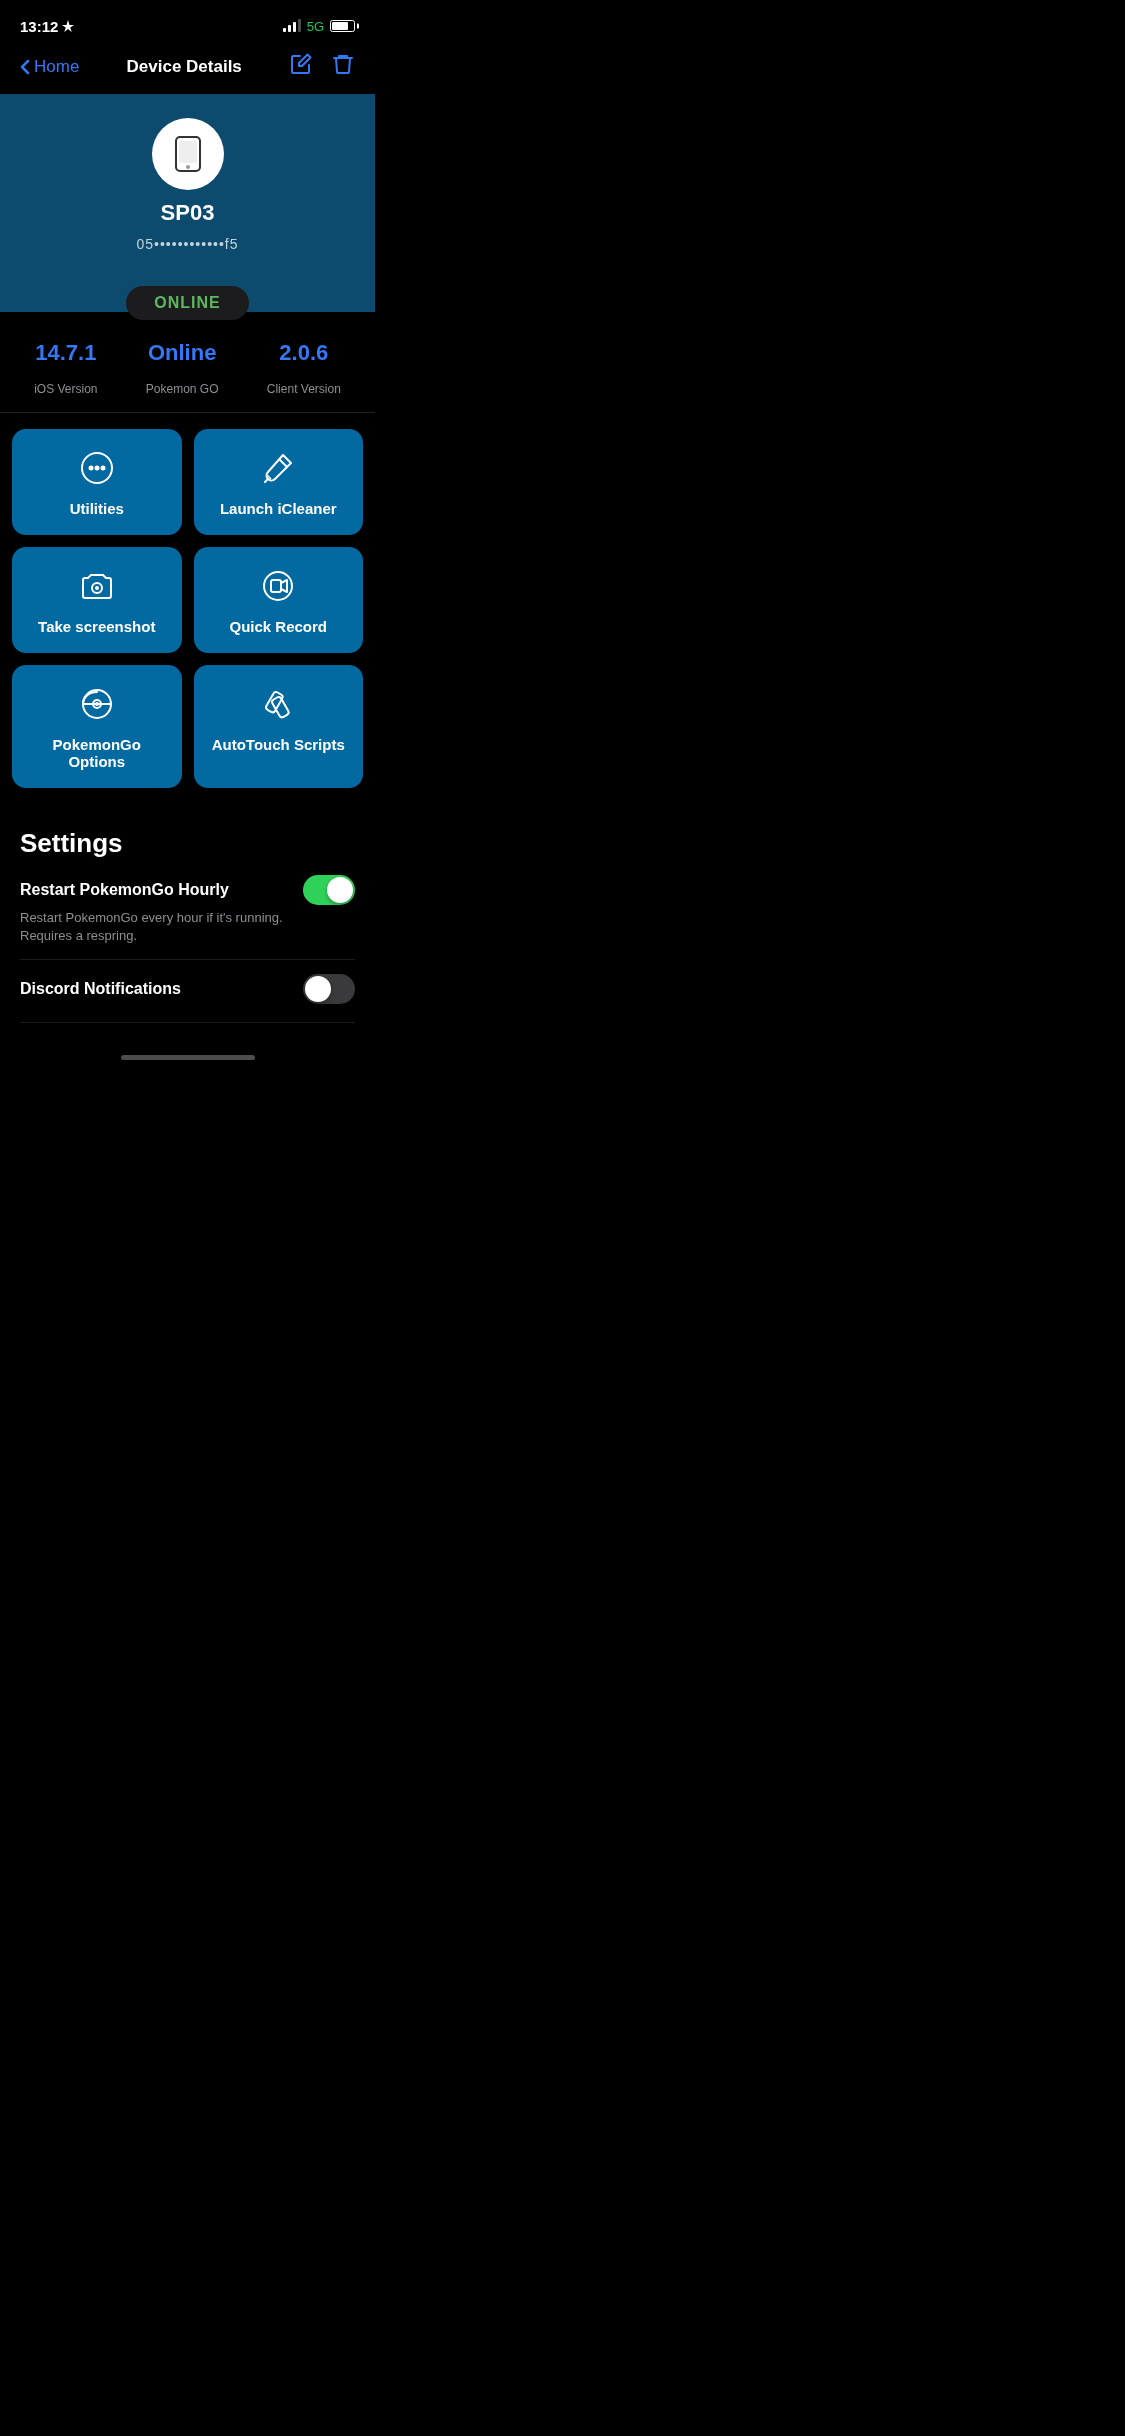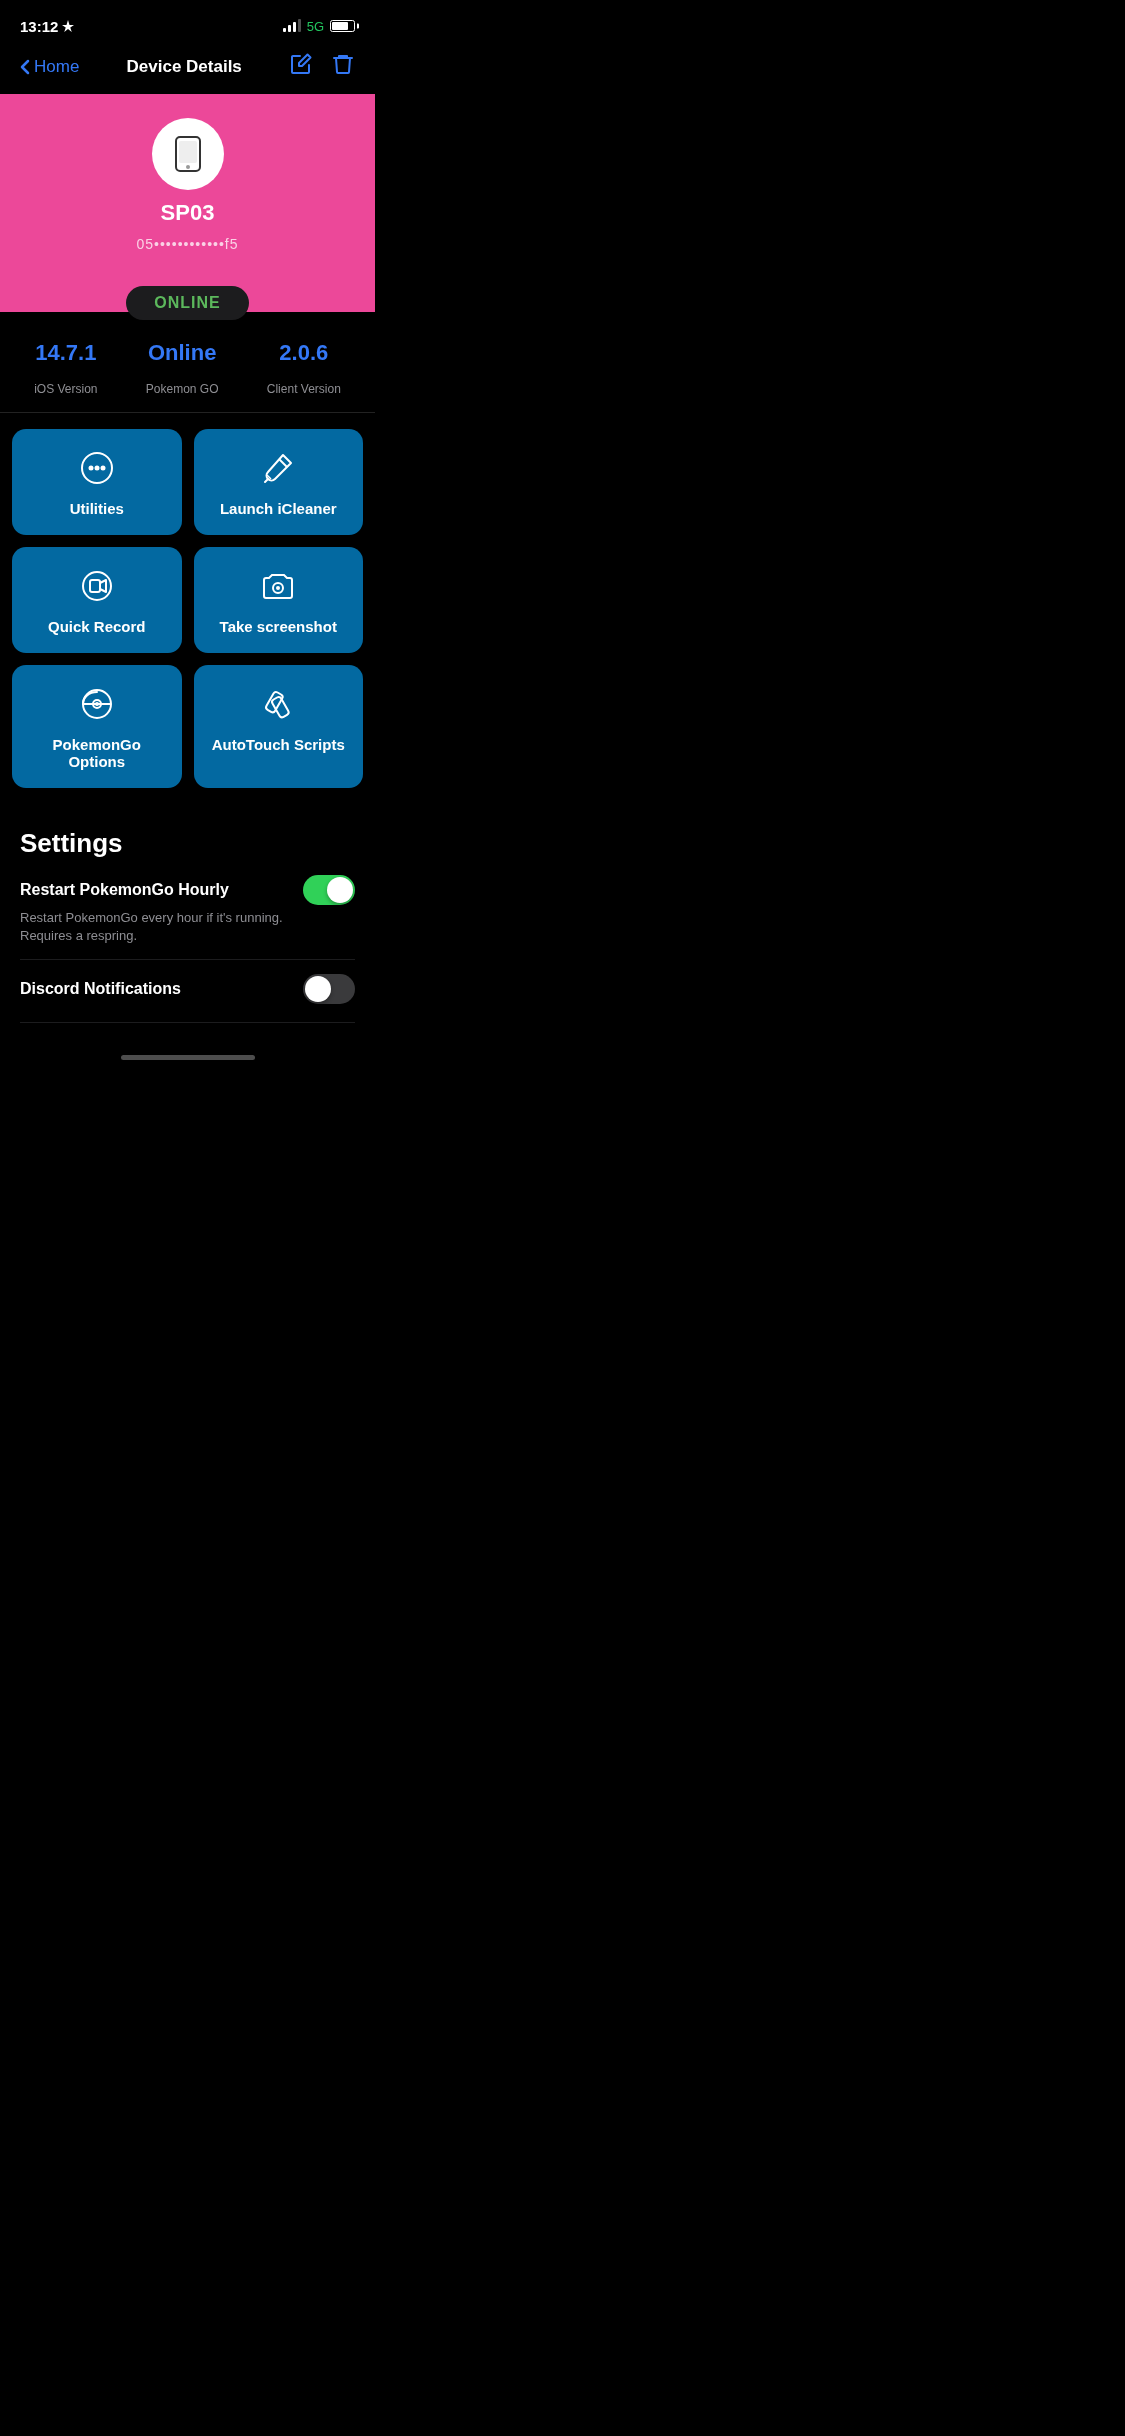--- a/index.html
+++ b/index.html
@@ -104,21 +104,21 @@
       align-items: center;
     }
     .nav-icon {
       color: #3478f6;
       font-size: 22px;
       cursor: pointer;
     }
 
     
     .device-header {
-      background: #ec4899;
+      background: #0c4a6e;
       padding: 24px 20px 60px;
       display: flex;
       flex-direction: column;
       align-items: center;
       gap: 10px;
     }
     .device-avatar {
       width: 72px;
       height: 72px;
       background: #fff;
@@ -388,37 +388,37 @@
         <path d="M7 28L4 31" stroke="white" stroke-width="2" stroke-linecap="round"></path>
         <path d="M6 24L10 28" stroke="white" stroke-width="1.5"></path>
       </svg>
     </div>
     <span class="action-btn-label">Launch iCleaner</span>
   </button>
 
   <button class="action-btn">
     <div class="action-btn-icon">
       <svg width="34" height="34" viewBox="0 0 34 34" fill="none">
+        <path d="M3 11C3 9.9 3.9 9 5 9H8L11 6H23L26 9H29C30.1 9 31 9.9 31 11V27C31 28.1 30.1 29 29 29H5C3.9 29 3 28.1 3 27V11Z" stroke="white" stroke-width="2" fill="none"></path>
+        <circle cx="17" cy="19" r="5" stroke="white" stroke-width="2" fill="none"></circle>
+        <circle cx="17" cy="19" r="2" fill="white"></circle>
+      </svg>
+    </div>
+    <span class="action-btn-label">Take screenshot</span>
+  </button>
+
+  <button class="action-btn">
+    <div class="action-btn-icon">
+      <svg width="34" height="34" viewBox="0 0 34 34" fill="none">
         <circle cx="17" cy="17" r="14" stroke="white" stroke-width="2" fill="none"></circle>
         <rect x="10" y="11" width="10" height="12" rx="2" stroke="white" stroke-width="2" fill="none"></rect>
         <path d="M20 14L26 11V23L20 20" stroke="white" stroke-width="2" stroke-linejoin="round" fill="none"></path>
       </svg>
     </div>
     <span class="action-btn-label">Quick Record</span>
-  </button>
-
-  <button class="action-btn">
-    <div class="action-btn-icon">
-      <svg width="34" height="34" viewBox="0 0 34 34" fill="none">
-        <path d="M3 11C3 9.9 3.9 9 5 9H8L11 6H23L26 9H29C30.1 9 31 9.9 31 11V27C31 28.1 30.1 29 29 29H5C3.9 29 3 28.1 3 27V11Z" stroke="white" stroke-width="2" fill="none"></path>
-        <circle cx="17" cy="19" r="5" stroke="white" stroke-width="2" fill="none"></circle>
-        <circle cx="17" cy="19" r="2" fill="white"></circle>
-      </svg>
-    </div>
-    <span class="action-btn-label">Take screenshot</span>
   </button>
 
   <button class="action-btn">
     <div class="action-btn-icon">
       <svg width="34" height="34" viewBox="0 0 34 34" fill="none">
         <circle cx="17" cy="17" r="14" stroke="white" stroke-width="2" fill="none"></circle>
         <path d="M3 17H31" stroke="white" stroke-width="2"></path>
         <circle cx="17" cy="17" r="4" stroke="white" stroke-width="2" fill="none"></circle>
         <path d="M3 17C3 10 9 5 17 5" stroke="white" stroke-width="2" stroke-linecap="round" fill="none"></path>
         <circle cx="17" cy="17" r="2" fill="white"></circle>

